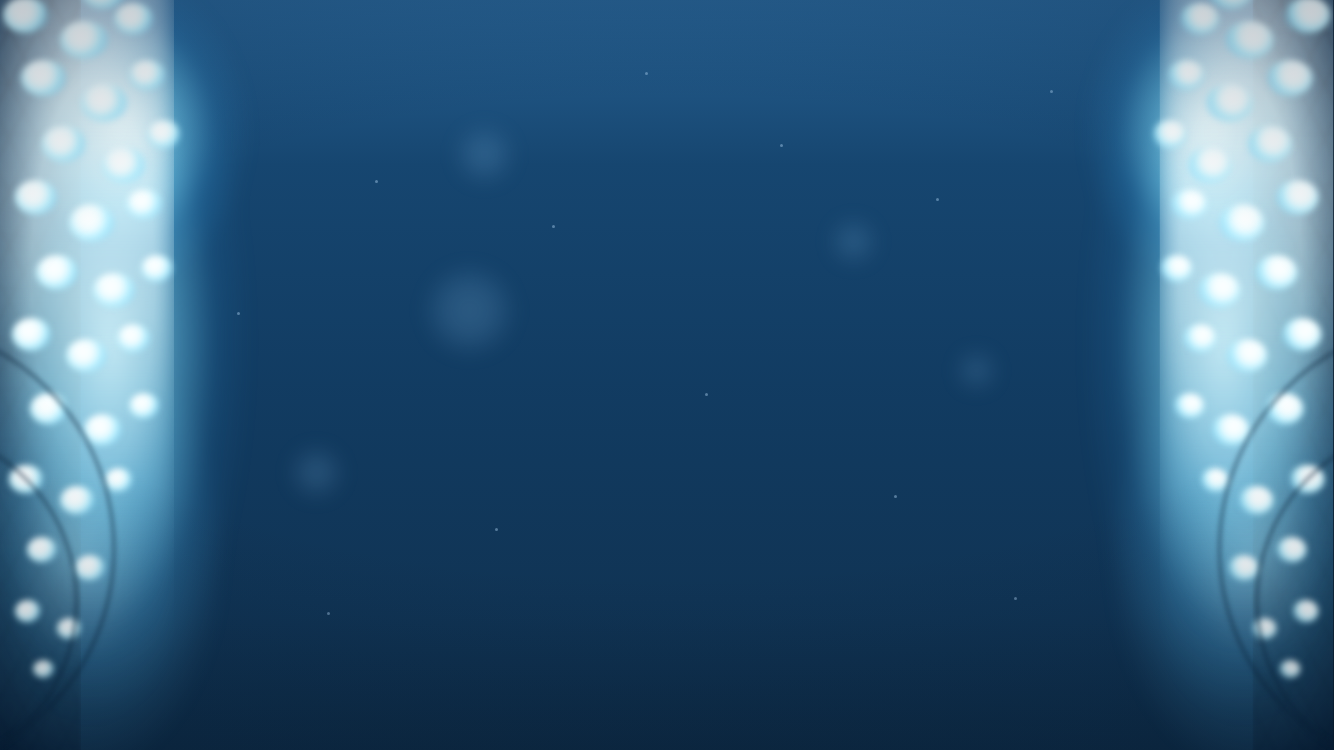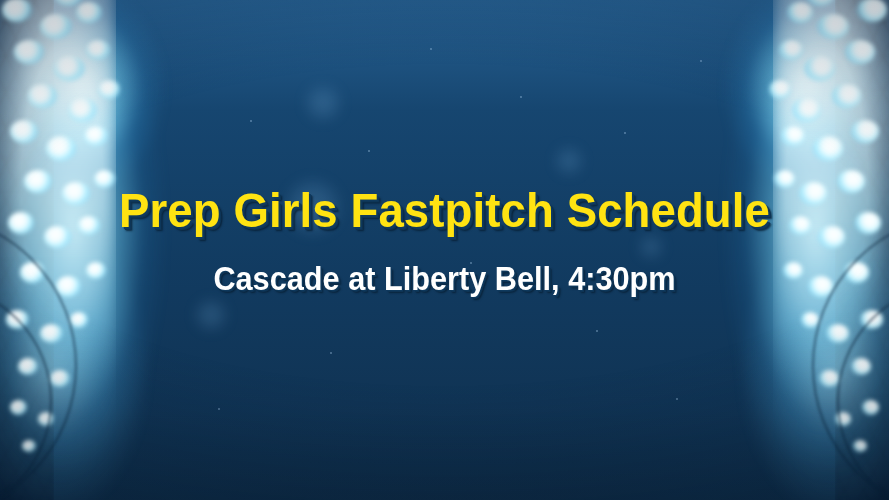--- a/index.html
+++ b/index.html
@@ -278,18 +278,14 @@
   <div class="dust" style="left:250px; top:120px;"></div>
   <div class="dust" style="left:470px; top:262px;"></div>
   <div class="dust" style="left:596px; top:330px;"></div>
   <div class="dust" style="left:330px; top:352px;"></div>
   <div class="dust" style="left:218px; top:408px;"></div>
   <div class="dust" style="left:676px; top:398px;"></div>
   <div class="dust" style="left:158px; top:208px;"></div>
 
   <div class="bg-vignette"></div>
 
-  <div class="text-wrap">
-    <div class="title">Prep Girls Fastpitch Schedule</div>
-    <div class="subtitle">Cascade at Liberty Bell, 4:30pm</div>
-  </div>
 
 </div>
 
 </body></html>

